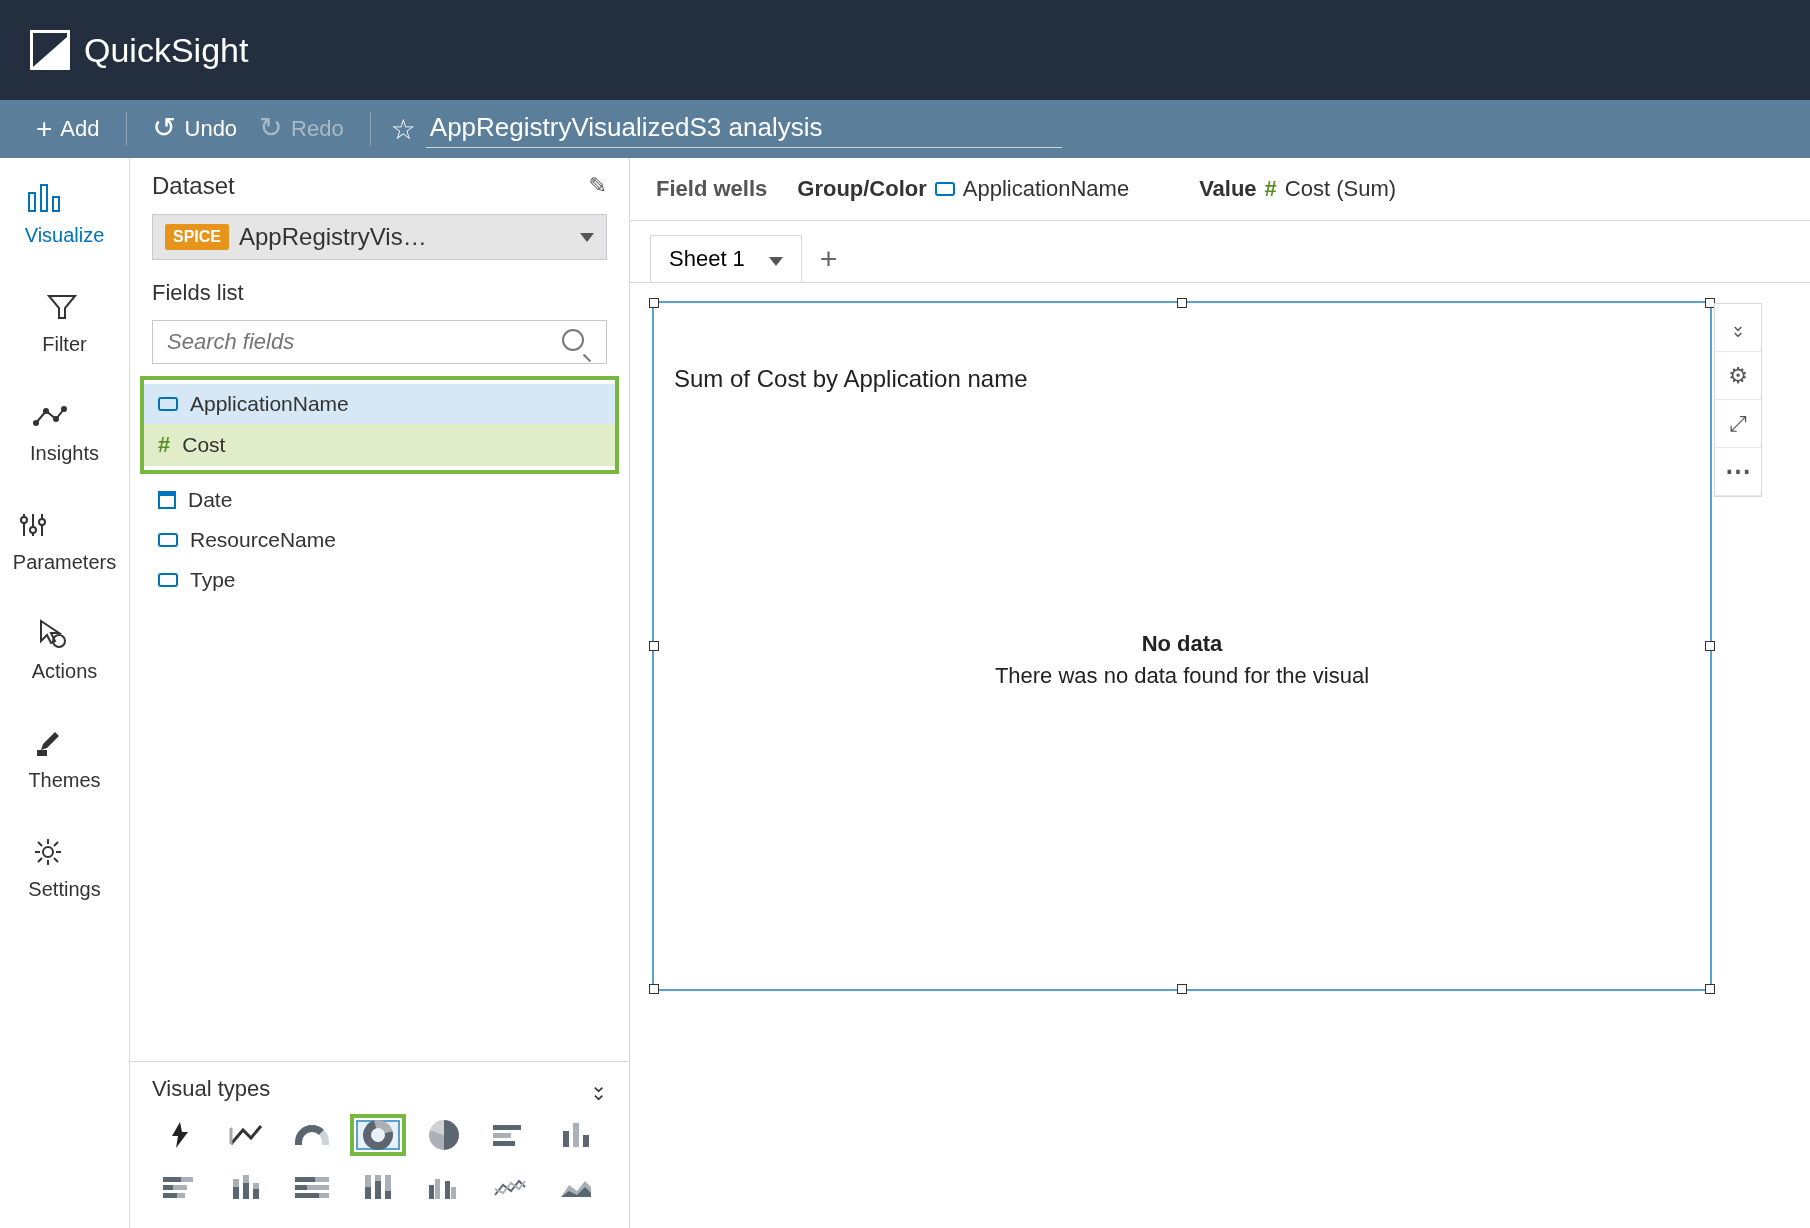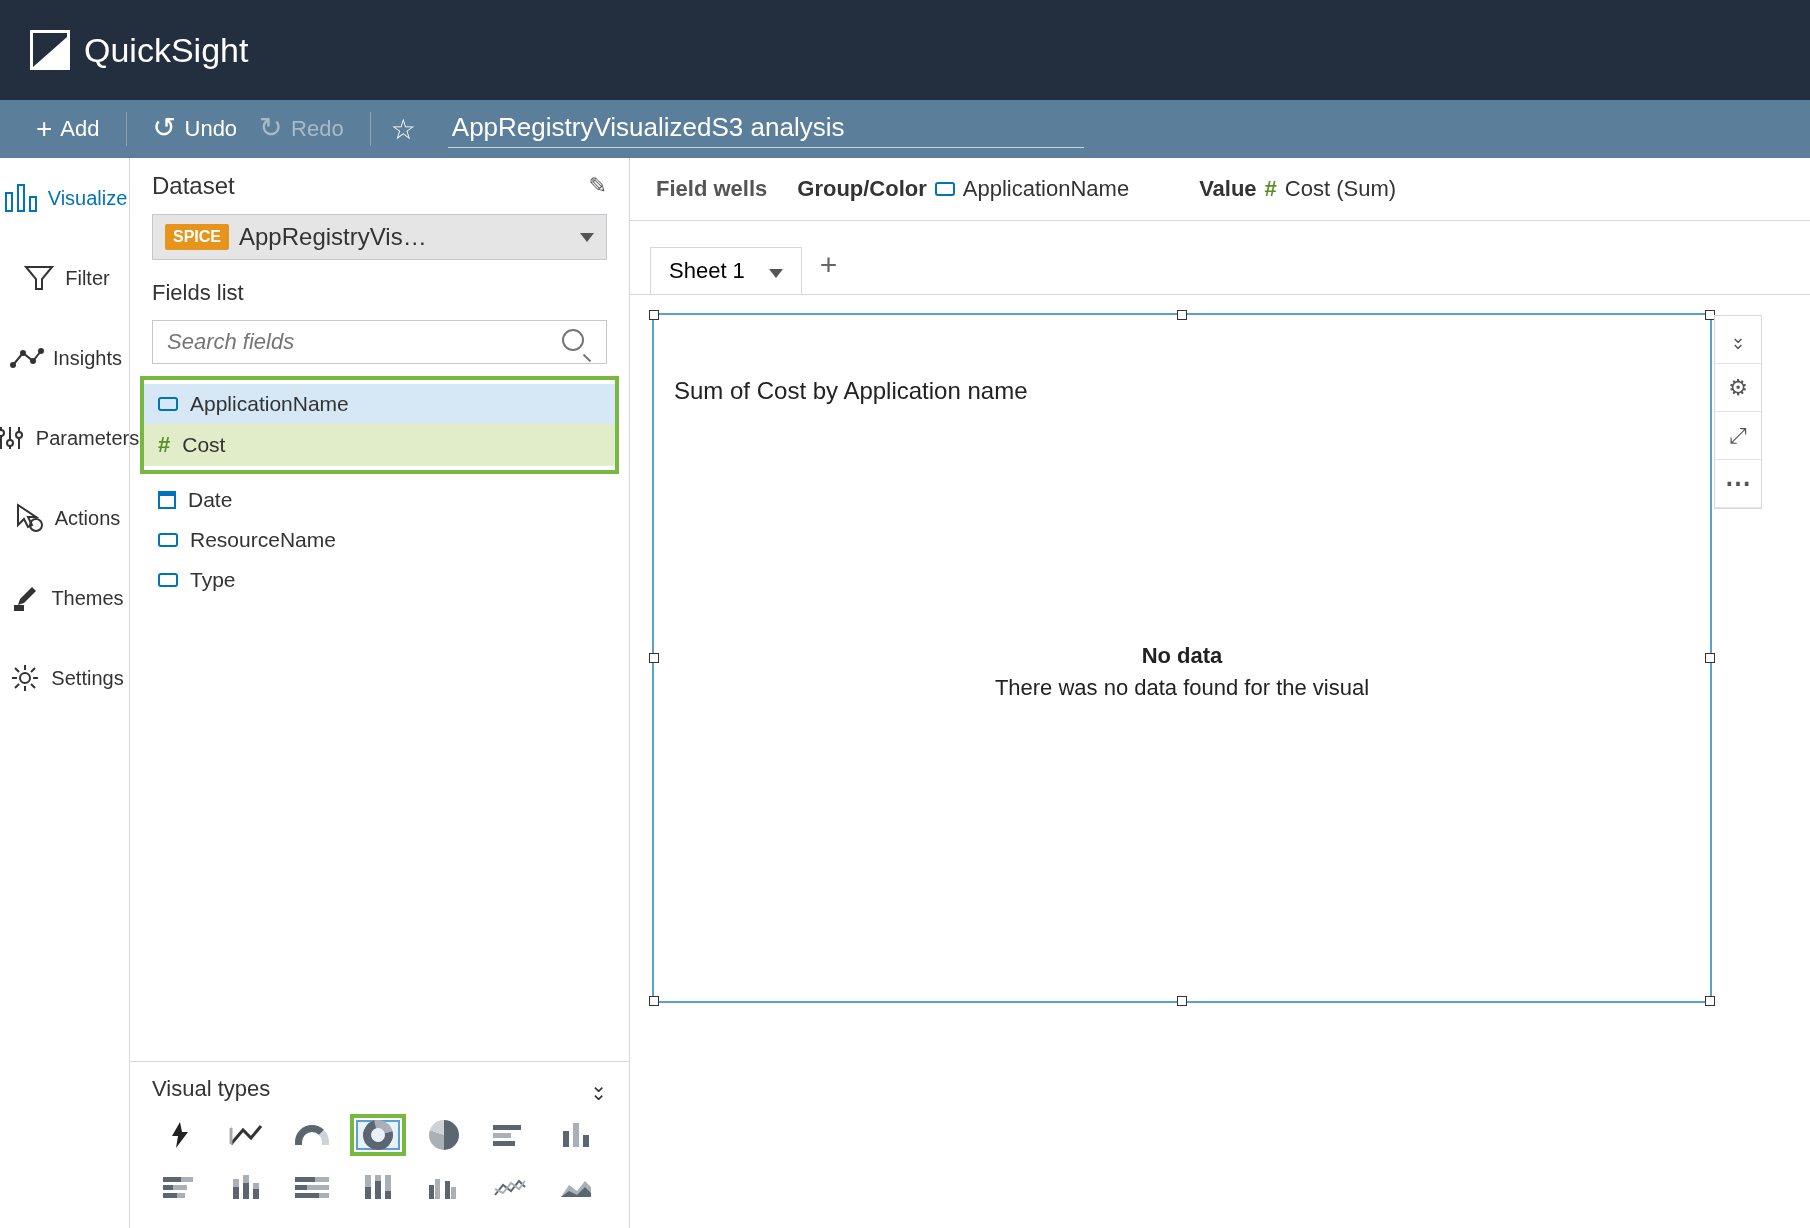--- a/index.html
+++ b/index.html
@@ -15,28 +15,28 @@
   
   .toolbar { background: #5b7f9a; height: 58px; display: flex; align-items: center; padding: 12px 30px; gap: 10px; color: #fff; }
   .tb-btn { display: flex; align-items: center; gap: 8px; font-size: 22px; cursor: pointer; padding: 4px 6px; }
   .tb-btn.disabled { color: #a8bac7; }
   .tb-divider { width: 1px; height: 34px; background: #8aa4b7; margin: 0 10px; }
   .plus-icon::before { content: "+"; font-size: 28px; font-weight: 300; }
   .undo-icon, .redo-icon { width: 24px; height: 24px; position: relative; }
   .undo-icon::before { content: "↺"; font-size: 28px; line-height: 22px; }
   .redo-icon::before { content: "↻"; font-size: 28px; line-height: 22px; color:#a8bac7; }
   .star-icon::before { content: "☆"; font-size: 28px; }
-  .analysis-name { font-size: 26px; border-bottom: 1px solid #c9d4dc; padding: 2px 240px 4px 4px; margin-left: 22px; }
+  .analysis-name { font-size: 26px; border-bottom: 1px solid #c9d4dc; padding: 2px 240px 4px 4px; margin-left: 0; }
 
   
   .main { display: flex; height: calc(100% - 158px); }
 
   
   .rail { width: 130px; border-right: 1px solid #d5d9de; display: flex; flex-direction: column; align-items: center; padding-top: 20px; gap: 40px; background:#fff; }
-  .rail-item { display: flex; flex-direction: row; align-items: center; gap: 6px; cursor: pointer; color: #333; font-size: 20px; }
+  .rail-item { display: flex; flex-direction: column; gap: 6px; cursor: pointer; color: #333; font-size: 20px; }
   .rail-item.active { color: #0073bb; }
   .rail-icon { width: 40px; height: 40px; display:flex; align-items:center; justify-content:center; }
 
   
   .panel { width: 500px; border-right: 1px solid #d5d9de; display: flex; flex-direction: column; }
   .ds-head { display:flex; align-items:center; justify-content:space-between; padding: 14px 22px 8px; }
   .ds-title { font-size: 24px; color:#333; }
   .pencil-icon::before { content: "✎"; font-size: 22px; color:#555; }
   .ds-select { margin: 6px 22px 14px; border:1px solid #c5c9ce; background:#e5e5e5; display:flex; align-items:center; padding:8px 12px; gap:10px; cursor:pointer; }
   .spice-badge { background:#e6941c; color:#fff; font-size:16px; font-weight:700; padding:4px 8px; border-radius:2px; }
@@ -71,21 +71,21 @@
   .pie { width:30px; height:30px; border-radius:50%; background:conic-gradient(#5c6670 0 50%, #aab0b6 50% 80%, #cfd3d7 80% 100%); }
   .gauge { width:34px; height:20px; border:7px solid #5c6670; border-bottom:none; border-radius:34px 34px 0 0; border-right-color:#cfd3d7; }
 
   
   .canvas { flex:1; display:flex; flex-direction:column; }
   .fieldwells { display:flex; align-items:center; gap:30px; padding: 18px 26px; border-bottom:1px solid #d5d9de; font-size:22px; color:#333; }
   .fw-label { font-weight:600; color:#555;text-align:center; }
   .fw-group { display:flex; align-items:center; gap:8px; }
   .fw-key { font-weight:700; }
   .sheets { display:flex; align-items:center; gap:10px; padding: 14px 20px 0; border-bottom:1px solid #d5d9de; }
-  .sheet-tab { border:1px solid #d5d9de; border-bottom:none; padding:10px 18px; display:flex; align-items:center; gap:10px; font-size:22px; background:#fff; cursor:pointer;margin-top:12px; }
+  .sheet-tab { border:1px solid #d5d9de; border-bottom:none; padding:10px 18px; display:flex; align-items:center; gap:10px; font-size:22px; background:#fff; cursor:pointer; }
   .add-sheet { font-size:30px; color:#666; cursor:pointer; padding:0 8px; }
 
   .viz-wrap { position:relative; flex:1; padding: 18px 22px; }
   .viz { position:relative; border:2px solid #5aa0d0; height: 690px; width: 1060px; }
   .viz-title { font-size:24px; color:#222; padding:18px 20px;margin-top:44px; }
   .viz-empty { text-align:center; margin-top: 220px; color:#222; }
   .viz-empty .nd { font-weight:700; font-size:22px; margin-bottom:6px; }
   .viz-empty .msg { font-size:22px; }
   .handle { position:absolute; width:10px; height:10px; background:#fff; border:1px solid #333; }
   .h-tl{top:-5px;left:-5px}.h-tm{top:-5px;left:50%;margin-left:-5px}.h-tr{top:-5px;right:-5px}

